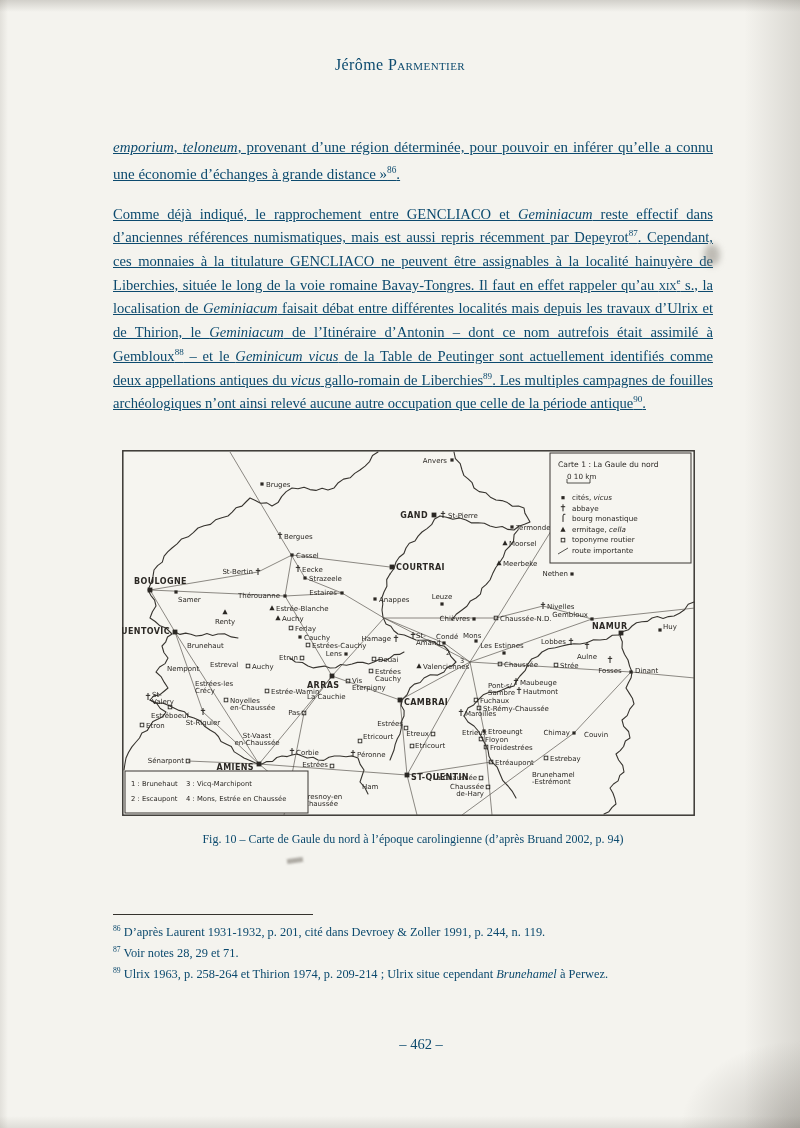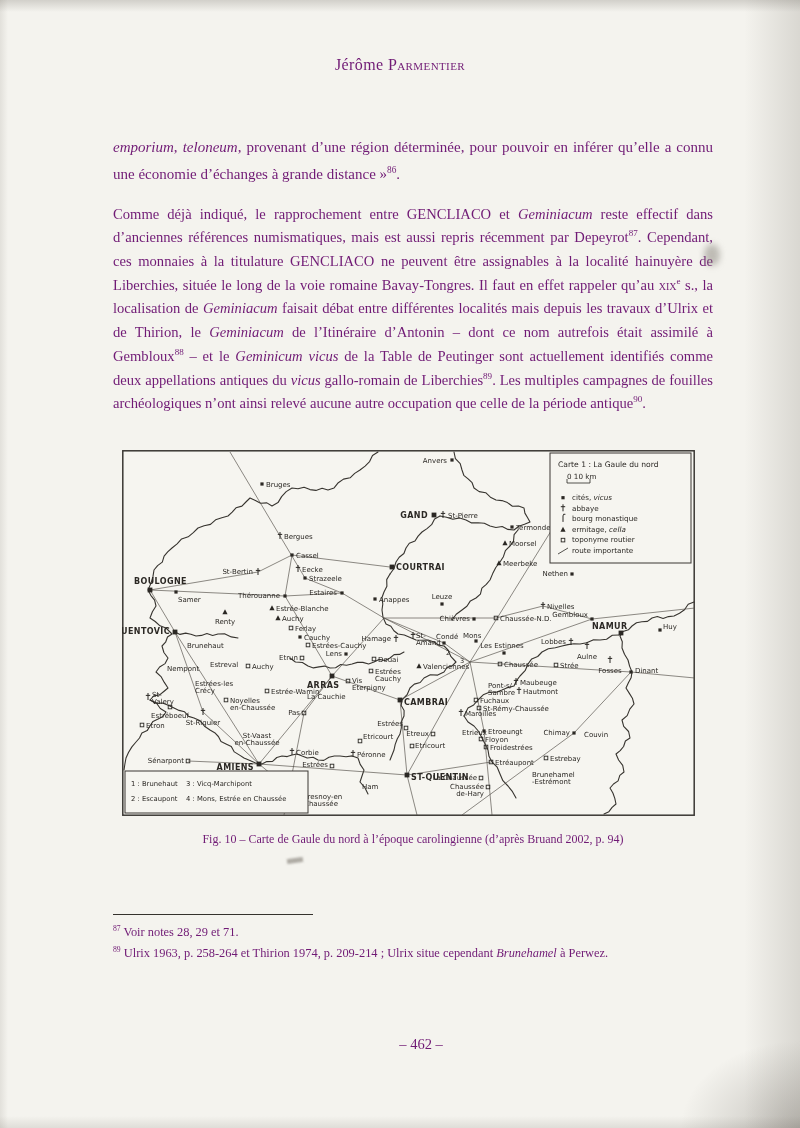--- a/index.html
+++ b/index.html
@@ -1,34 +1,34 @@
 <!DOCTYPE html>
 <html><head>
 <meta charset="utf-8">
 <style>
   html,body{margin:0;padding:0;background:#e8e6e1;}
   .page{position:relative;width:800px;height:1128px;background:#f4f3ee;overflow:hidden;
-        font-family:"Liberation Serif",serif;color:#701a75;}
+        font-family:"Liberation Serif",serif;color:#0c4a6e;}
   .shade-top{position:absolute;left:0;top:0;width:100%;height:12px;
       background:linear-gradient(180deg,rgba(88,82,74,.22),rgba(88,82,74,0));pointer-events:none;}
   .shade-right{position:absolute;top:0;right:0;width:56px;height:100%;
       background:linear-gradient(270deg,rgba(96,90,80,.18),rgba(96,90,80,0));pointer-events:none;}
   .shade-left{position:absolute;top:0;left:0;width:8px;height:100%;
       background:linear-gradient(90deg,rgba(96,90,80,.12),rgba(96,90,80,0));pointer-events:none;}
   .shade-bottom{position:absolute;left:0;bottom:0;width:100%;height:12px;
       background:linear-gradient(0deg,rgba(96,90,80,.14),rgba(96,90,80,0));pointer-events:none;}
   .corner-curl{position:absolute;right:0;bottom:0;width:130px;height:95px;
       background:radial-gradient(ellipse at 100% 100%,rgba(70,64,56,.28),rgba(70,64,56,0) 65%);pointer-events:none;}
   .smudge-caption{position:absolute;left:287px;top:858px;width:16px;height:5px;
       background:rgba(105,100,92,.5);filter:blur(1.2px);transform:rotate(-8deg);}
   .smudge-edge{position:absolute;left:704px;top:244px;width:16px;height:22px;border-radius:50%;
       background:rgba(125,120,110,.45);filter:blur(3px);}
   .header{position:absolute;left:0;top:56px;width:800px;text-align:center;
       font-size:16px;letter-spacing:.4px;}
-  .text-block{position:absolute;left:113px;width:600px;text-align:justify;}
+  .text-block{position:absolute;left:113px;width:600px;text-align:justify;text-decoration:underline;}
   .p1{top:119px;font-size:15px;line-height:27px;}
   .p2{top:188px;font-size:14.6px;line-height:23.7px;}
   .it{font-style:italic;}
   .sc{font-variant:small-caps;}
   sup.sup{font-size:.62em;line-height:0;vertical-align:super;}
   .map-box{position:absolute;left:122px;top:450px;width:686px;height:366px;}
   .caption{position:absolute;left:113px;top:832px;width:600px;text-align:center;font-size:12px;}
   .fnrule{position:absolute;left:113px;top:914px;width:200px;border-top:1.5px solid #35322d;}
   .footnotes{position:absolute;left:113px;top:922px;width:600px;font-size:12.4px;line-height:20px;text-align:justify;}
   .footnotes p{margin:0 0 1px 0;}
@@ -317,20 +317,21 @@
           </g>
         </svg></div>
     <figcaption class="caption"><span class="">Fig. 10 – Carte de Gaule du nord à l’époque carolingienne (d’après Bruand 2002, p. 94)</span></figcaption>
   </figure>
 
   <div class="smudge-caption"></div>
   <div class="smudge-edge"></div>
 
   <div class="fnrule"></div>
   <div class="footnotes">
+    <p><sup class="sup">86</sup><span><span class=""> D’après Laurent 1931-1932, p. 201, cité dans Devroey &amp; Zoller 1991, p. 244, n. 119.</span></span></p>
     <p><sup class="sup">87</sup><span><span class=""> Voir notes 28, 29 et 71.</span></span></p>
     <p><sup class="sup">89</sup><span><span class=""> Ulrix 1963, p. 258-264 et Thirion 1974, p. 209-214 ; Ulrix situe cependant </span><span class="it ">Brunehamel</span><span class=""> à Perwez.</span></span></p>
   </div>
 
   <div class="pageno">– 462 –</div>
 
   <div class="shade-top"></div>
   <div class="shade-right"></div>
   <div class="shade-left"></div>
   <div class="shade-bottom"></div>

